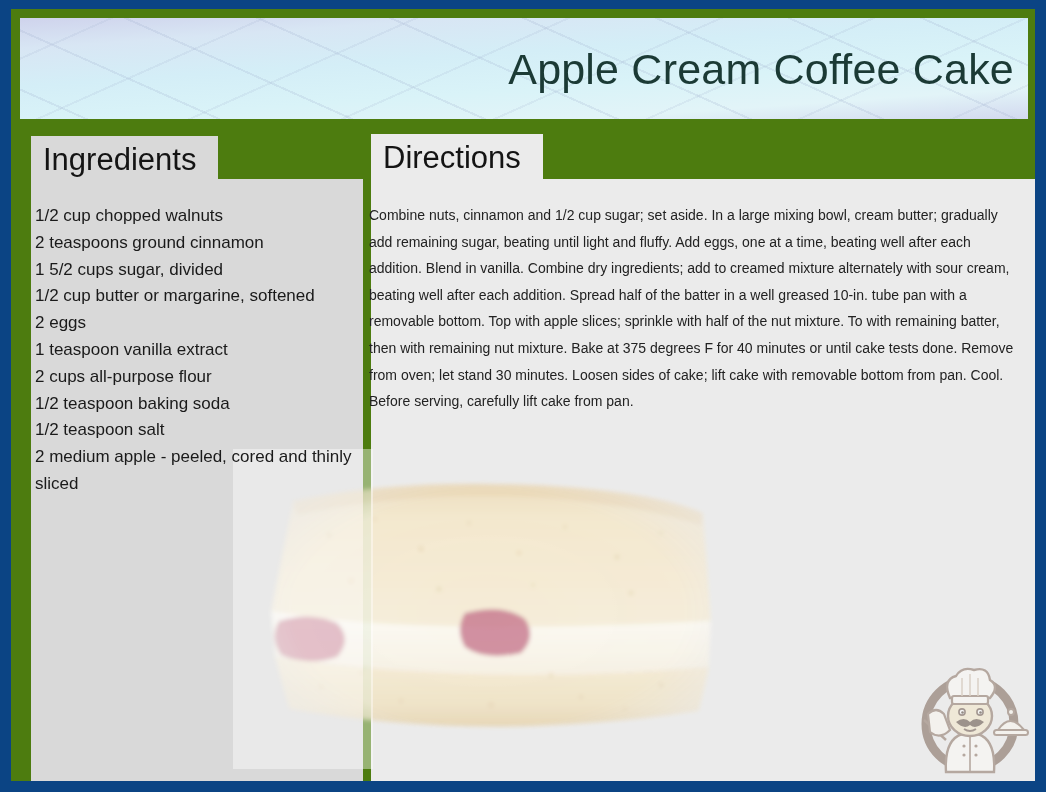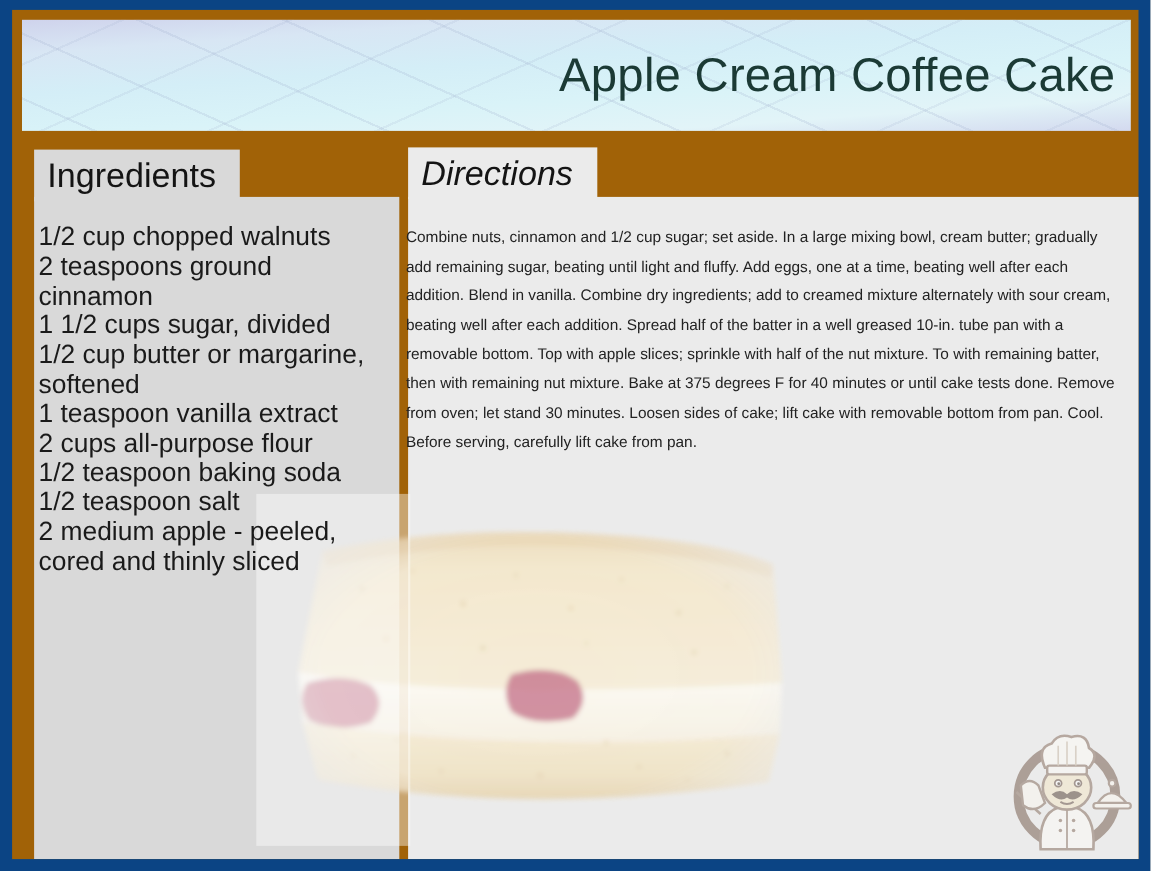--- a/index.html
+++ b/index.html
@@ -19,21 +19,21 @@
     box-sizing: border-box;
     overflow: hidden;
   }
   
   #page {
     position: absolute;
     left: 11px;
     top: 9px;
     width: 1024px;
     height: 772px;
-    background: #a16207;
+    background: #4d7c0f;
     overflow: hidden;
   }
 
   
   #banner {
     position: absolute;
     left: 9px;
     top: 9px;
     width: 1008px;
     height: 101px;
@@ -96,21 +96,21 @@
     width: 332px;
     height: 610px;
     background: #d9d9d9;
   }
   #ing-list {
     position: absolute;
     left: 24px;
     top: 194px;
     width: 318px;
     z-index: 6;
-    font-size: 24px;
+    font-size: 17px;
     line-height: 26.8px;
     color: #1a1a1a;
   }
   #ing-list .ing-line { white-space: pre-wrap; }
 
   
   #dir-tab {
     left: 360px;
     top: 125px;
     background: #ebebeb;
@@ -179,30 +179,31 @@
 
     <div id="banner">
       <div id="banner-title" style="color: rgb(27, 58, 53);">Apple Cream Coffee Cake</div>
     </div>
 
     <div class="tab-head" id="ing-tab" style="background: rgb(217, 217, 217);">Ingredients</div>
     <div class="panel-body" id="ing-panel" style="background: rgb(217, 217, 217);"></div>
     <div id="ing-list">
         <div class="ing-line">1/2 cup chopped walnuts</div>
         <div class="ing-line">2 teaspoons ground cinnamon</div>
-        <div class="ing-line">1 1/2 cups sugar, divided</div>
+        <div class="ing-line">1 5/2 cups sugar, divided</div>
         <div class="ing-line">1/2 cup butter or margarine, softened</div>
+        <div class="ing-line">2 eggs</div>
         <div class="ing-line">1 teaspoon vanilla extract</div>
         <div class="ing-line">2 cups all-purpose flour</div>
         <div class="ing-line">1/2 teaspoon baking soda</div>
         <div class="ing-line">1/2 teaspoon salt</div>
         <div class="ing-line">2 medium apple - peeled, cored and thinly sliced</div>
       </div>
 
-    <div class="tab-head" id="dir-tab" style="background: rgb(235, 235, 235); font-style: italic;">Directions</div>
+    <div class="tab-head" id="dir-tab" style="background: rgb(235, 235, 235);">Directions</div>
     <div class="panel-body" id="dir-panel" style="background: rgb(235, 235, 235);"></div>
     <div id="dir-text">Combine nuts, cinnamon and 1/2 cup sugar; set aside. In a large mixing bowl, cream butter; gradually add remaining sugar, beating until light and fluffy. Add eggs, one at a time, beating well after each addition. Blend in vanilla. Combine dry ingredients; add to creamed mixture alternately with sour cream, beating well after each addition. Spread half of the batter in a well greased 10-in. tube pan with a removable bottom. Top with apple slices; sprinkle with half of the nut mixture. To with remaining batter, then with remaining nut mixture. Bake at 375 degrees F for 40 minutes or until cake tests done. Remove from oven; let stand 30 minutes. Loosen sides of cake; lift cake with removable bottom from pan. Cool. Before serving, carefully lift cake from pan.</div>
 
     <div id="cake">
       <svg viewBox="0 0 510 300" preserveAspectRatio="none" aria-hidden="true">
         <defs>
           <radialGradient id="fadeMask" cx="50%" cy="50%" r="62%">
             <stop offset="0%" stop-color="#fff" stop-opacity="1"></stop>
             <stop offset="62%" stop-color="#fff" stop-opacity="0.92"></stop>
             <stop offset="88%" stop-color="#fff" stop-opacity="0.35"></stop>

